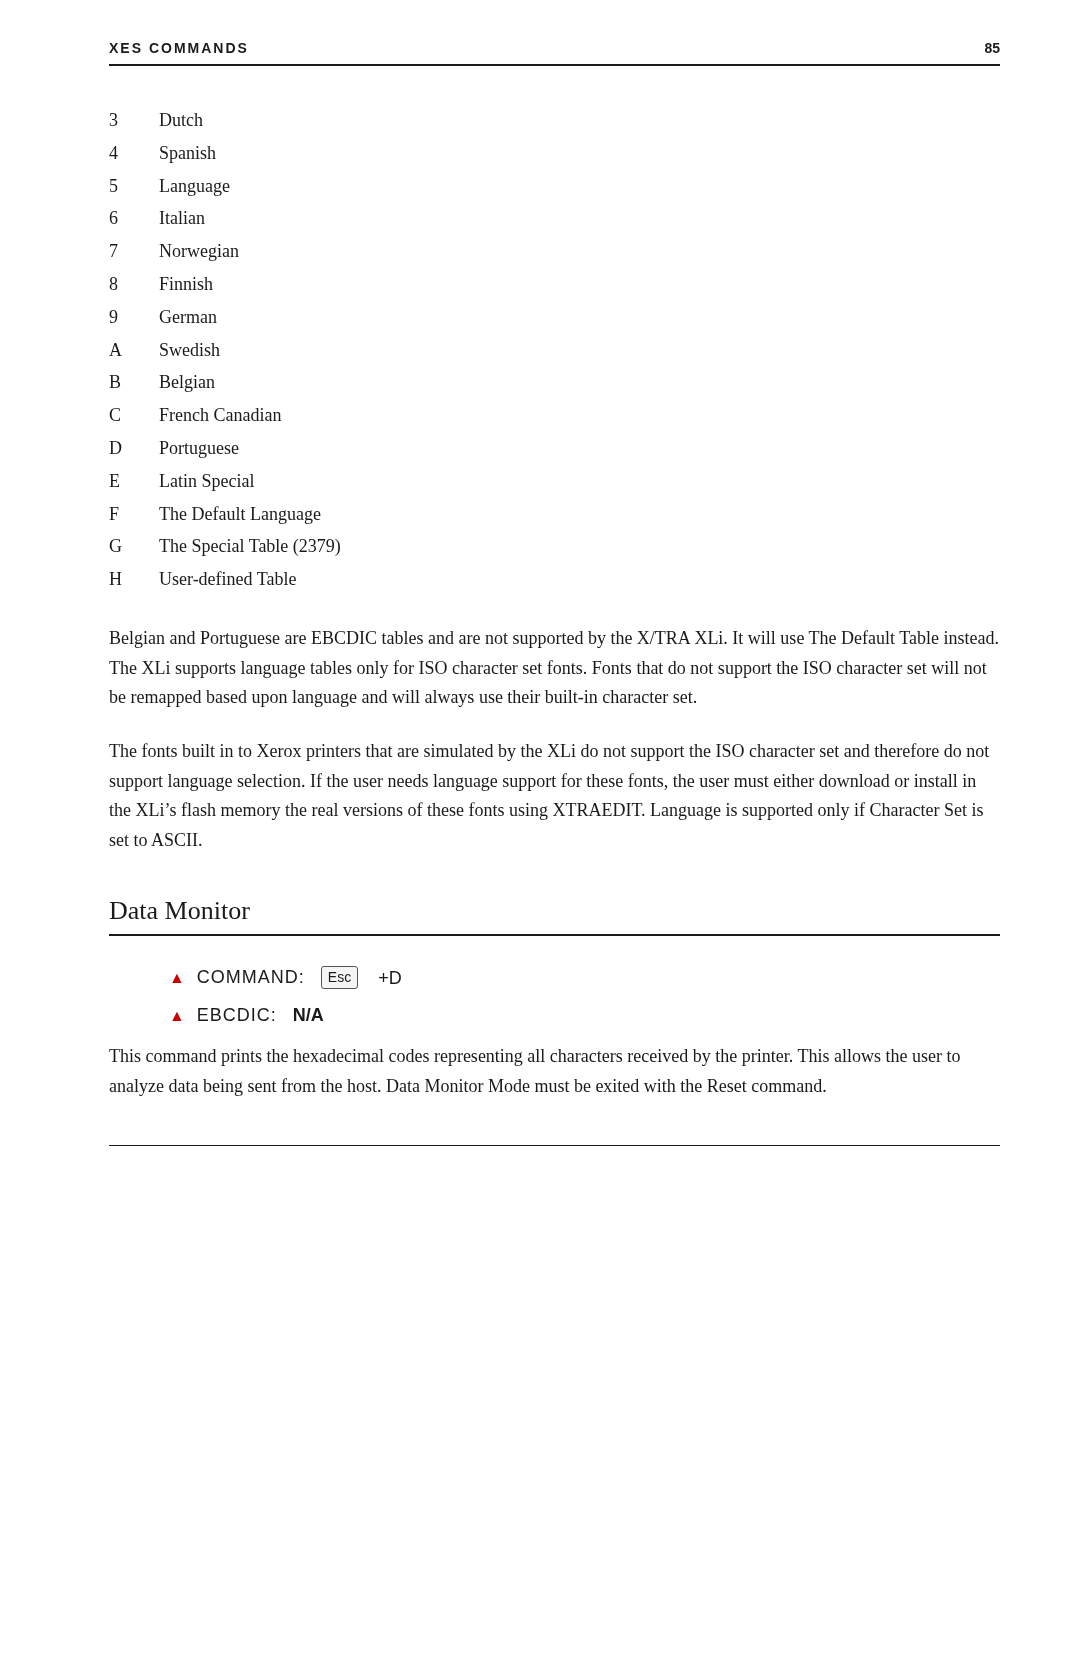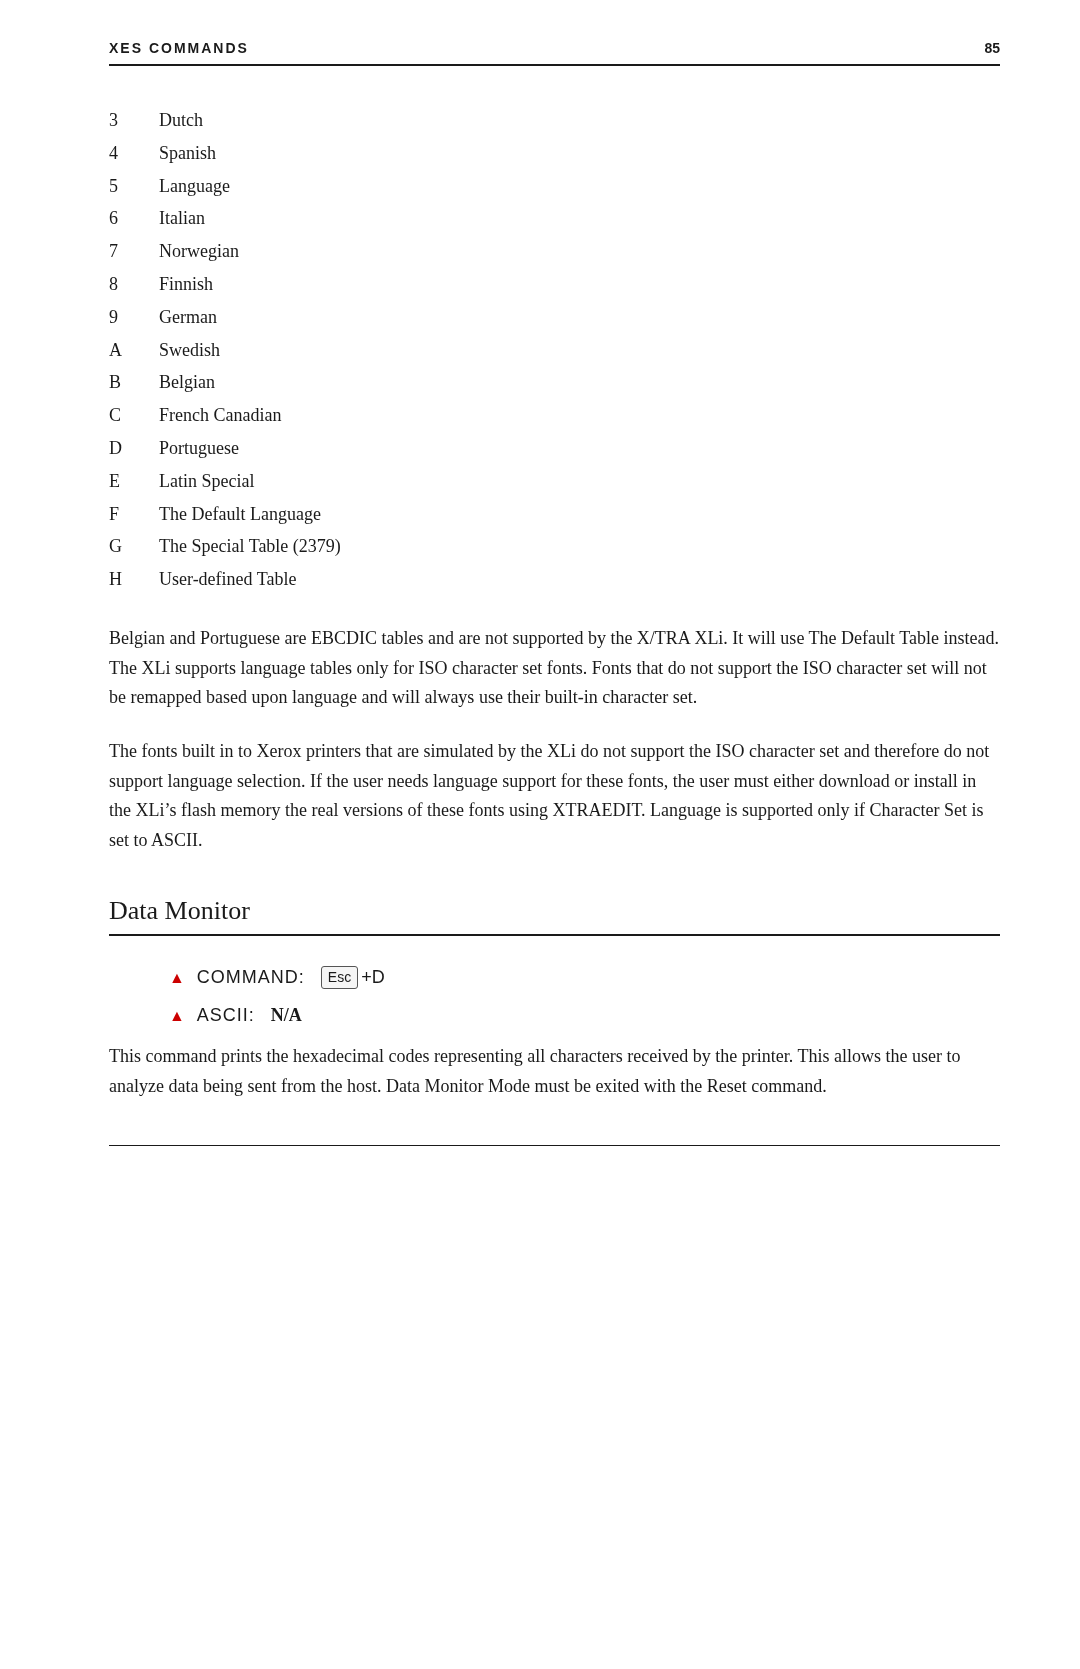--- a/index.html
+++ b/index.html
@@ -114,40 +114,40 @@
       letter-spacing: 1px;
       margin-right: 16px;
       color: #1a1a1a;
     }
 
     .command-value {
       font-family: Arial, Helvetica, sans-serif;
       font-size: 18px;
       color: #1a1a1a;
       display: flex;
-      align-items: center;
-      gap: 3px;
+      align-items: flex-end;
+      gap: 20px;
     }
 
     .key-box {
       display: inline-flex;
       align-items: center;
       justify-content: center;
       border: 1.5px solid #555;
       border-radius: 3px;
       padding: 1px 6px;
       font-family: Arial, Helvetica, sans-serif;
       font-size: 14px;
       background: #f5f5f5;
       color: #1a1a1a;
       line-height: 1.4;
     }
 
     .range-value {
-      font-family: Liberation Serif, serif;
+      font-family: Liberation Sans, sans-serif;
       font-size: 18px;
       font-weight: bold;
       color: #1a1a1a;
     }
 
     .footer-line {
       position: absolute;
       bottom: 40px;
       left: 80px;
       right: 80px;
@@ -239,21 +239,21 @@
       <span class="triangle-icon">▲</span>
       <span class="command-label">COMMAND:</span>
       <span class="command-value">
         <span class="key-box">Esc</span>
         <span>+D</span>
       </span>
     </div>
 
     <div class="command-row">
       <span class="triangle-icon">▲</span>
-      <span class="command-label">ASCII:</span>
+      <span class="command-label">EBCDIC:</span>
       <span class="range-value">N/A</span>
     </div>
 
   </div>
 
   <p class="paragraph">This command prints the hexadecimal codes representing all characters received by the printer. This allows the user to analyze data being sent from the host. Data Monitor Mode must be exited with the Reset command.</p>
 
   <div class="footer-line"></div>
 
 </div>

